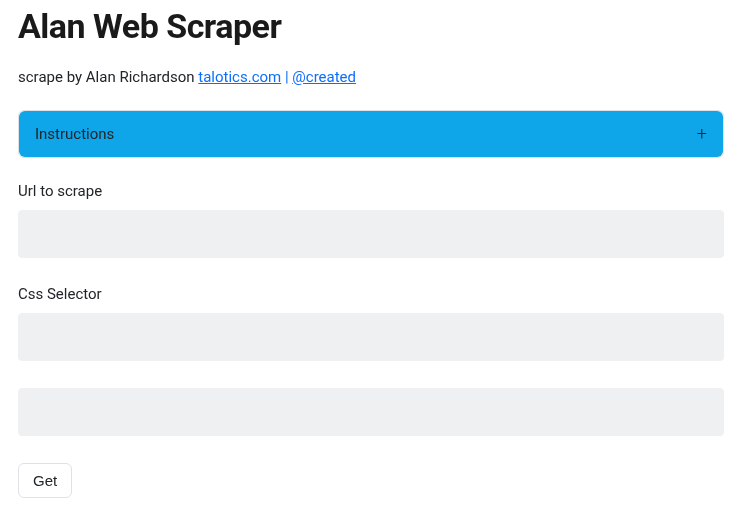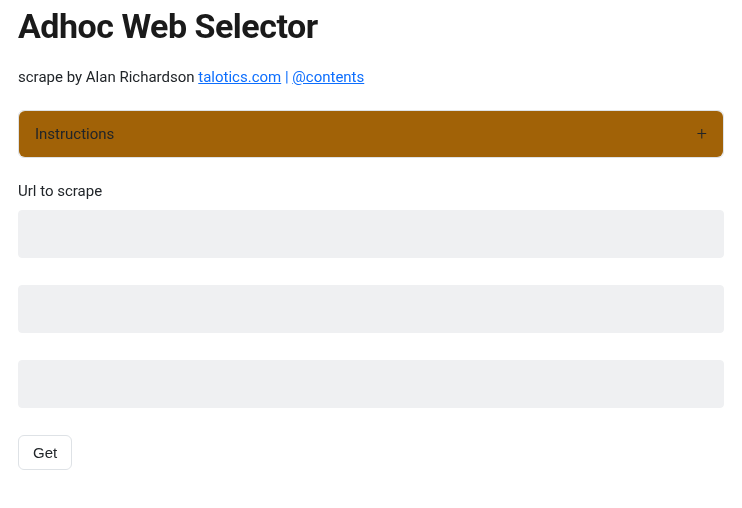--- a/index.html
+++ b/index.html
@@ -38,21 +38,21 @@
       margin-bottom: 24px;
     }
     .accordion-header {
       display: flex;
       align-items: center;
       justify-content: space-between;
       padding: 14px 16px;
       cursor: pointer;
       font-size: 15px;
       color: #212529;
-      background: #a16207;
+      background: #0ea5e9;
       border-radius: 6px;
     }
     .accordion-icon {
       font-size: 18px;
       font-weight: 300;
       color: #212529;
       line-height: 1;
     }
     .form-group {
       margin-bottom: 27px;
@@ -82,39 +82,40 @@
       font-size: 15px;
       color: #212529;
       cursor: pointer;
     }
   </style>
 </head>
 <body>
 
 
 
-<h1>Adhoc Web Selector</h1>
+<h1>Alan Web Scraper</h1>
 
 <p class="byline">
-  <span>scrape by Alan Richardson </span><a href="#">talotics.com</a><span class="sep"> | </span><a href="#">@contents</a>
+  <span>scrape by Alan Richardson </span><a href="#">talotics.com</a><span class="sep"> | </span><a href="#">@created</a>
 </p>
 
 <div class="accordion">
   <div class="accordion-header">
     <span>Instructions</span>
     <span class="accordion-icon">+</span>
   </div>
 </div>
 
 <div class="form-group">
   <label class="form-label">Url to scrape</label>
   <input type="text" class="form-input" value="" style="">
 </div>
 
 <div class="form-group">
+  <label class="form-label">Css Selector</label>
   <input type="text" class="form-input" value="" style="">
 </div>
 
 <div class="form-group">
   <input type="text" class="form-input" value="" style="">
 </div>
 
 <button class="btn">Get</button>
 
 

